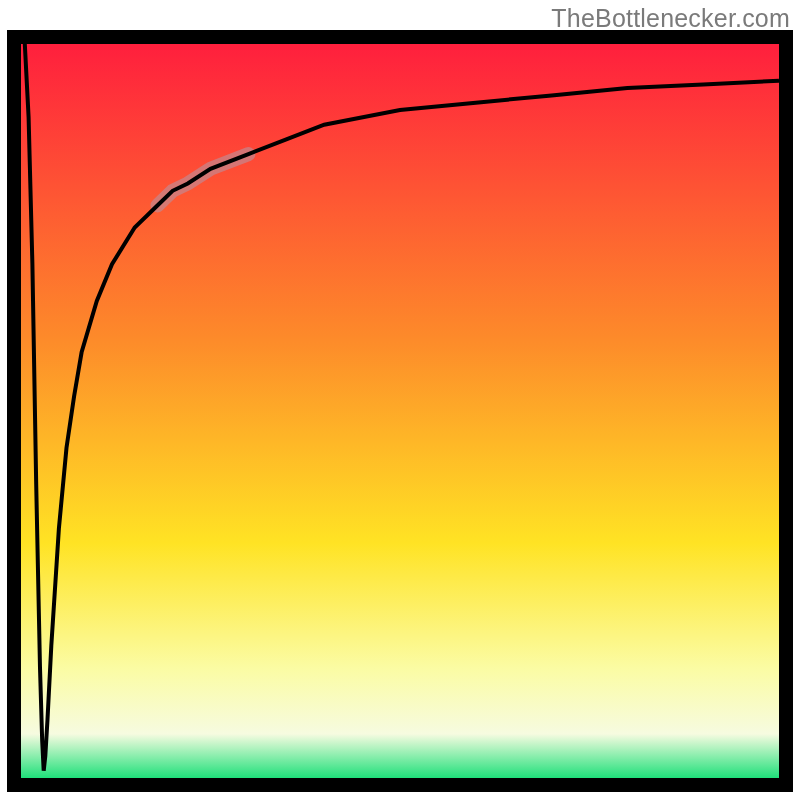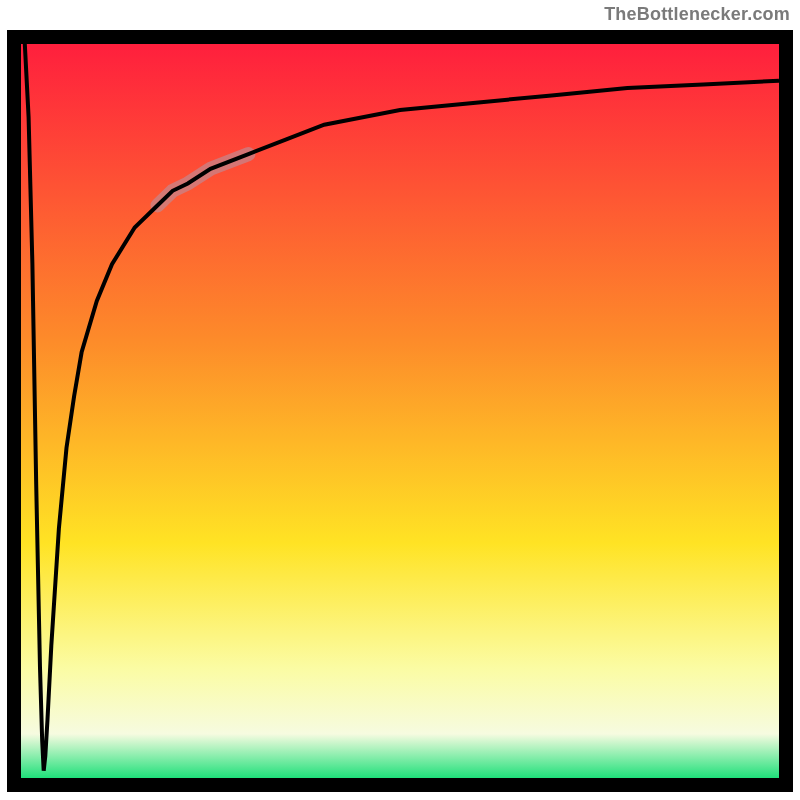--- a/index.html
+++ b/index.html
@@ -12,22 +12,22 @@
   }
   .wrap {
     position: relative;
     width: 800px;
     height: 800px;
   }
   .attribution {
     position: absolute;
     top: 4px;
     right: 10px;
-    font-size: 18px;
-    font-weight: bold;
+    font-size: 25px;
+    font-weight: normal;
     color: #7a7a7a;
     letter-spacing: 0.2px;
     z-index: 20;
     margin-left: 26px;
   }
   .frame {
     position: absolute;
     left: 7px;
     top: 30px;
     width: 786px;

